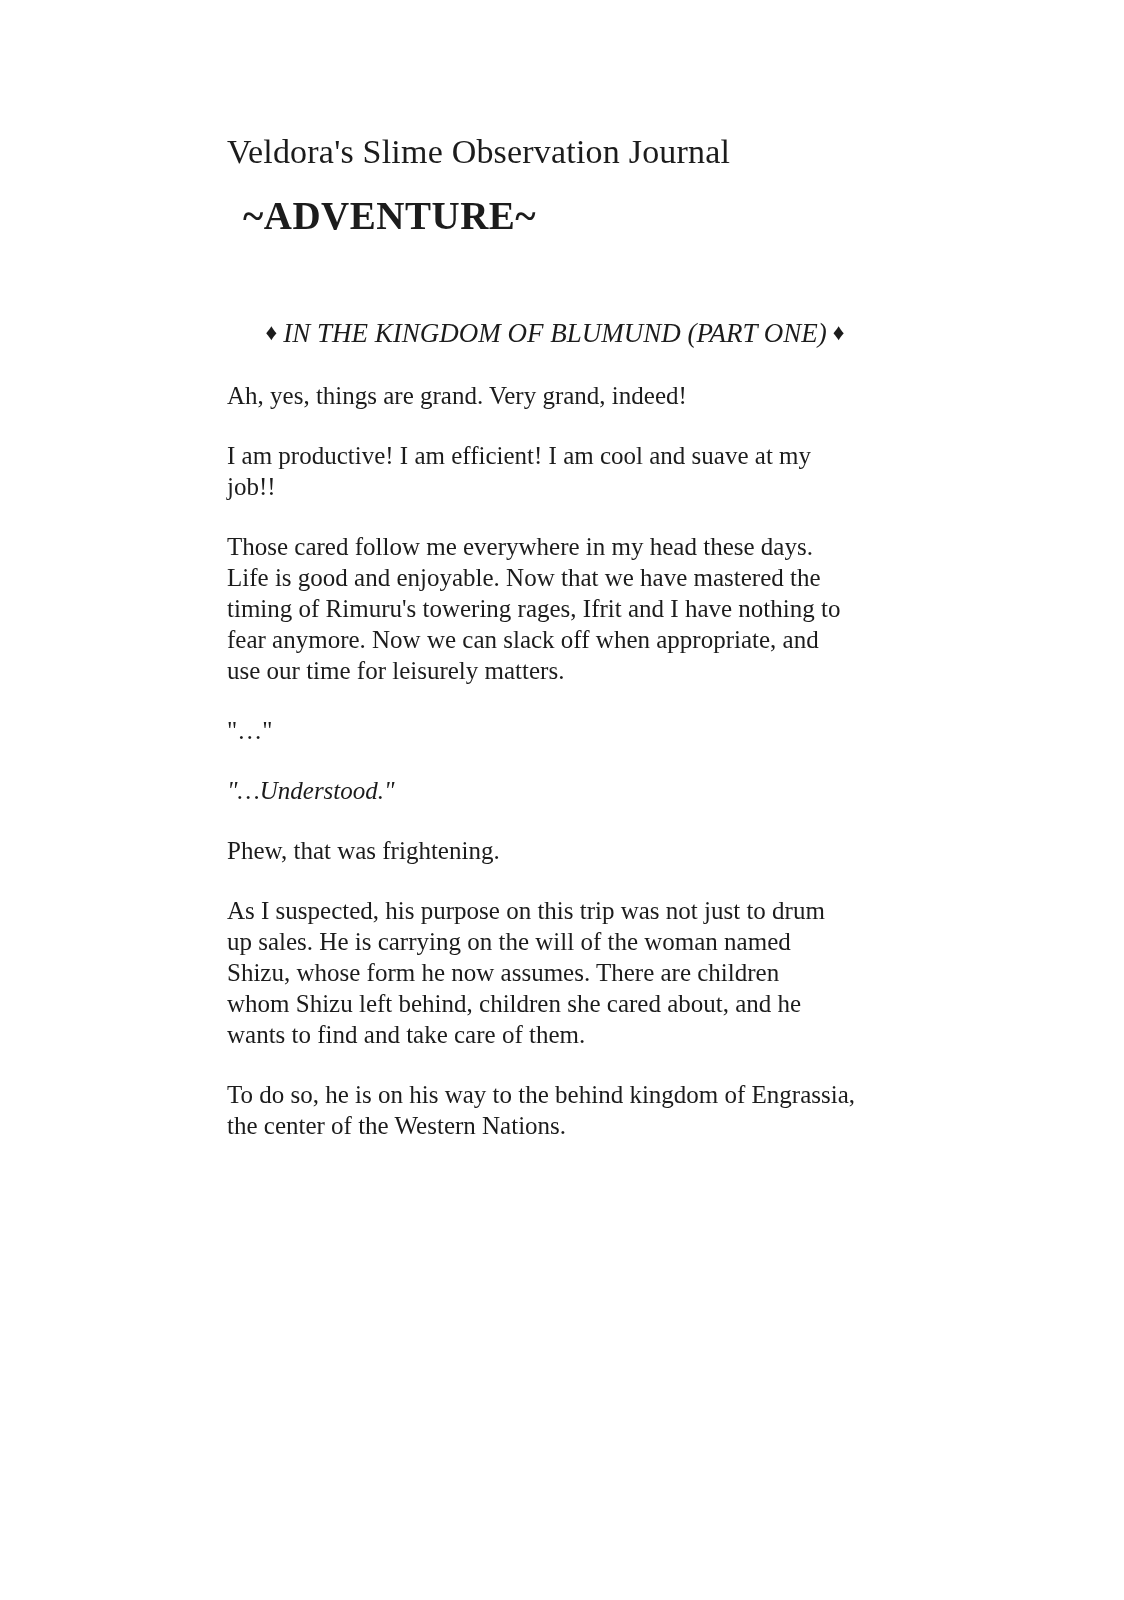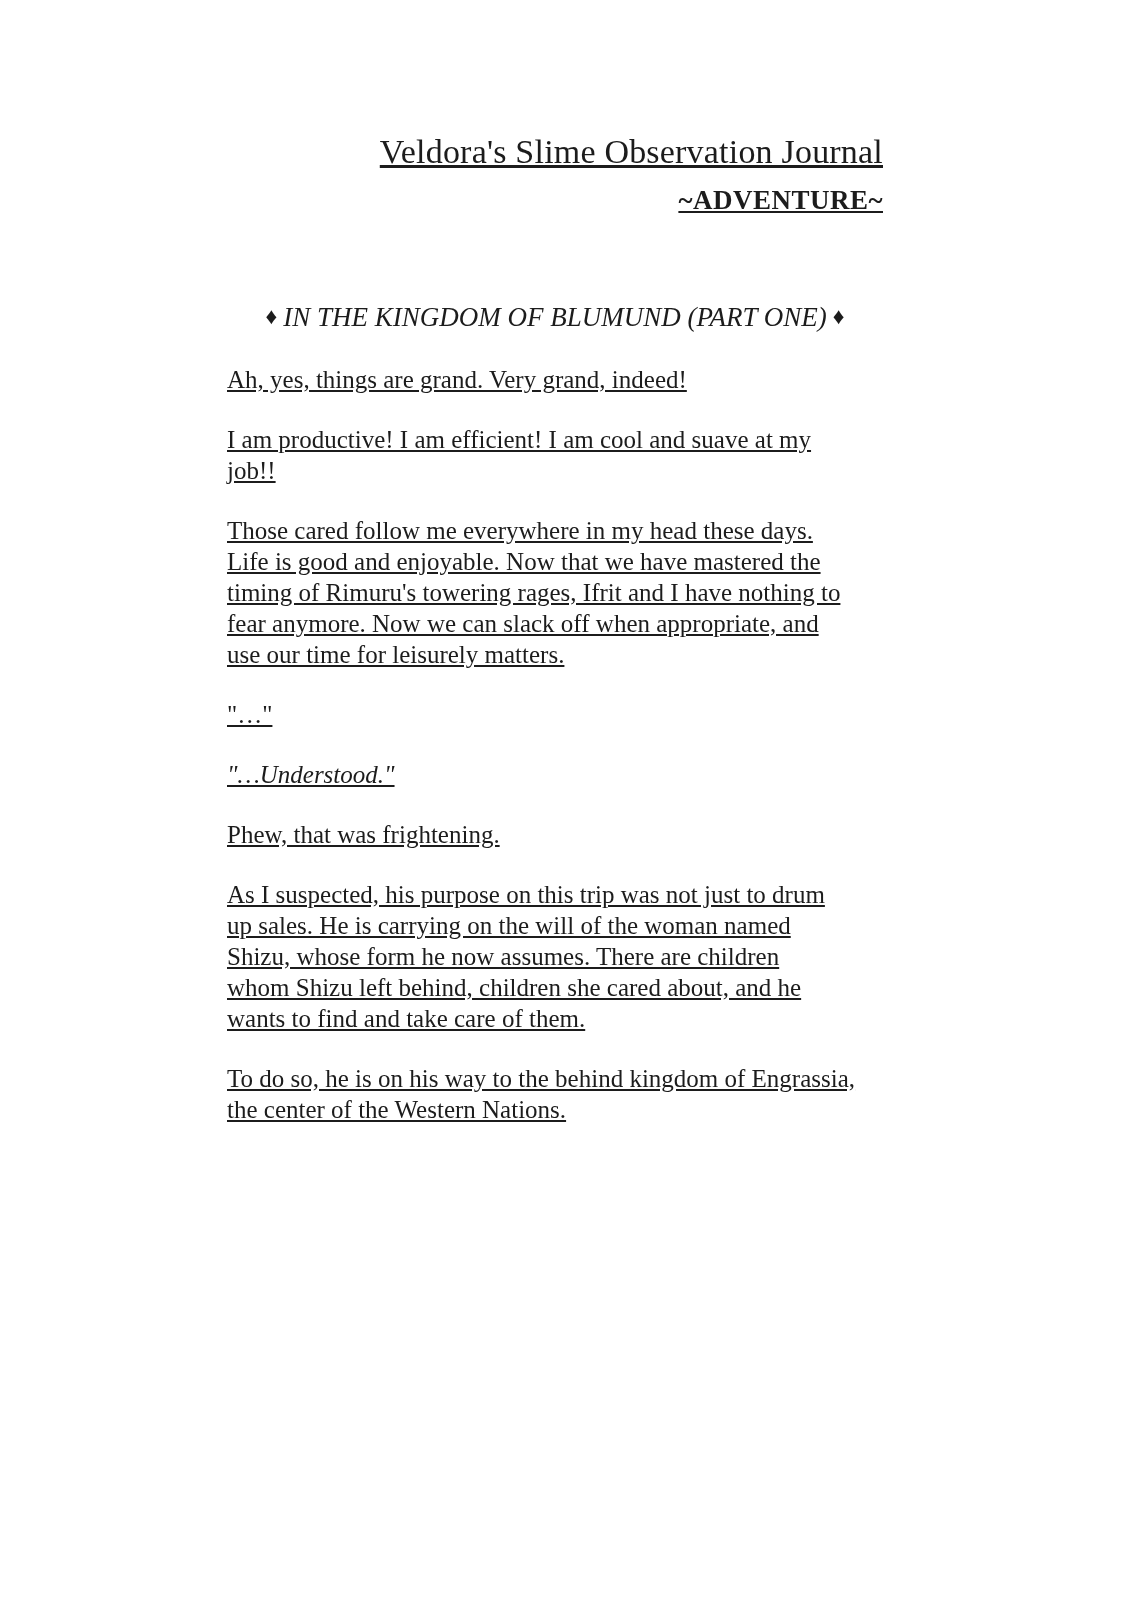--- a/index.html
+++ b/index.html
@@ -17,33 +17,32 @@
   }
   .page {
     position: relative;
     box-sizing: border-box;
     width: 1124px;
     height: 1600px;
     padding: 130px 0 0 227px;
   }
   .title-block {
     width: 656px;
-    text-align: right;
-    text-decoration: underline;
+    text-align: left;
   }
   h1.title {
     margin: 0;
     font-size: 34px;
     line-height: 44px;
     font-weight: normal;
     letter-spacing: 0.2px;
   }
   h2.subtitle {
-    margin: 0;
-    font-size: 27px;
+    margin: 16px;
+    font-size: 39px;
     line-height: 52px;
     font-weight: bold;
     letter-spacing: 0.5px;
   }
   h3.section-heading {
     width: 656px;
     margin: 74px 0 0 0;
     font-size: 27px;
     line-height: 34px;
     font-weight: normal;
@@ -61,21 +60,20 @@
   .body-text {
     width: 820px;
     margin-top: 28px;
   }
   p.para {
     margin: 4px 0 29px 0;
     font-size: 25px;
     line-height: 31px;
     white-space: pre-line;
     letter-spacing: 0px;
-    text-decoration: underline;
   }
   p.para.italic {
     font-style: italic;
   }
 </style>
 </head>
 <body>
 
 <main class="page">
 

